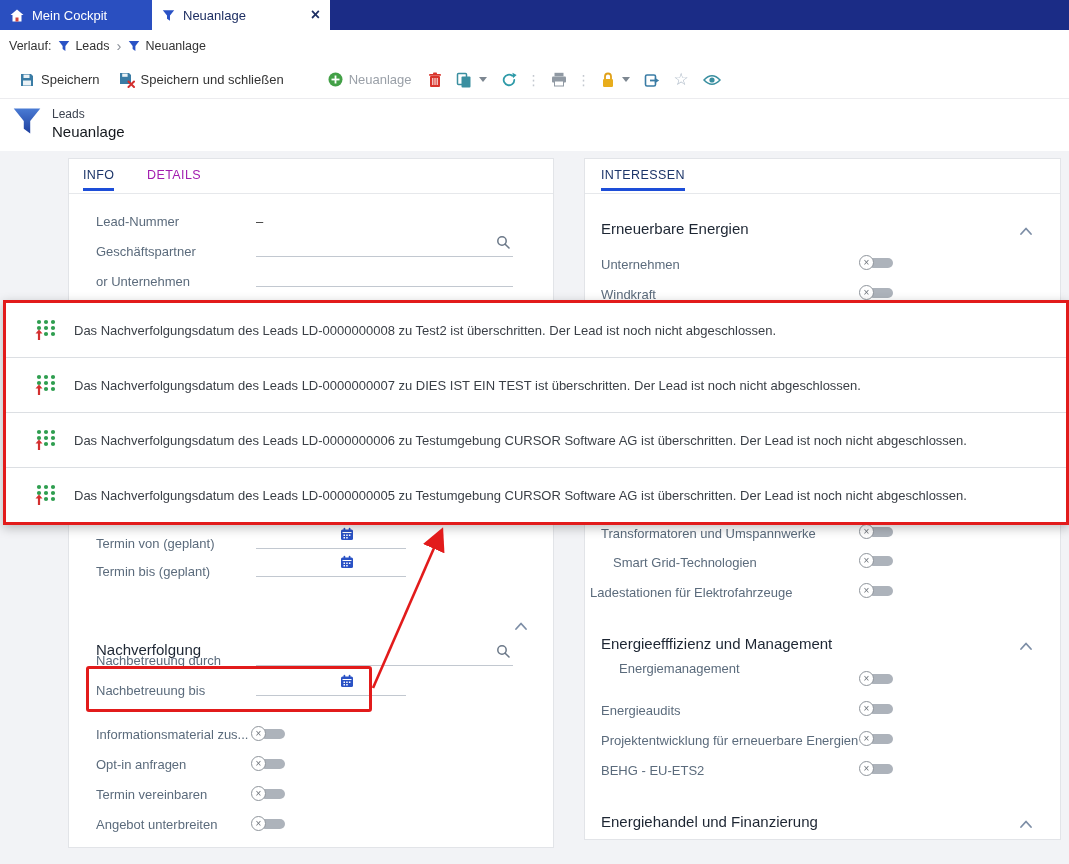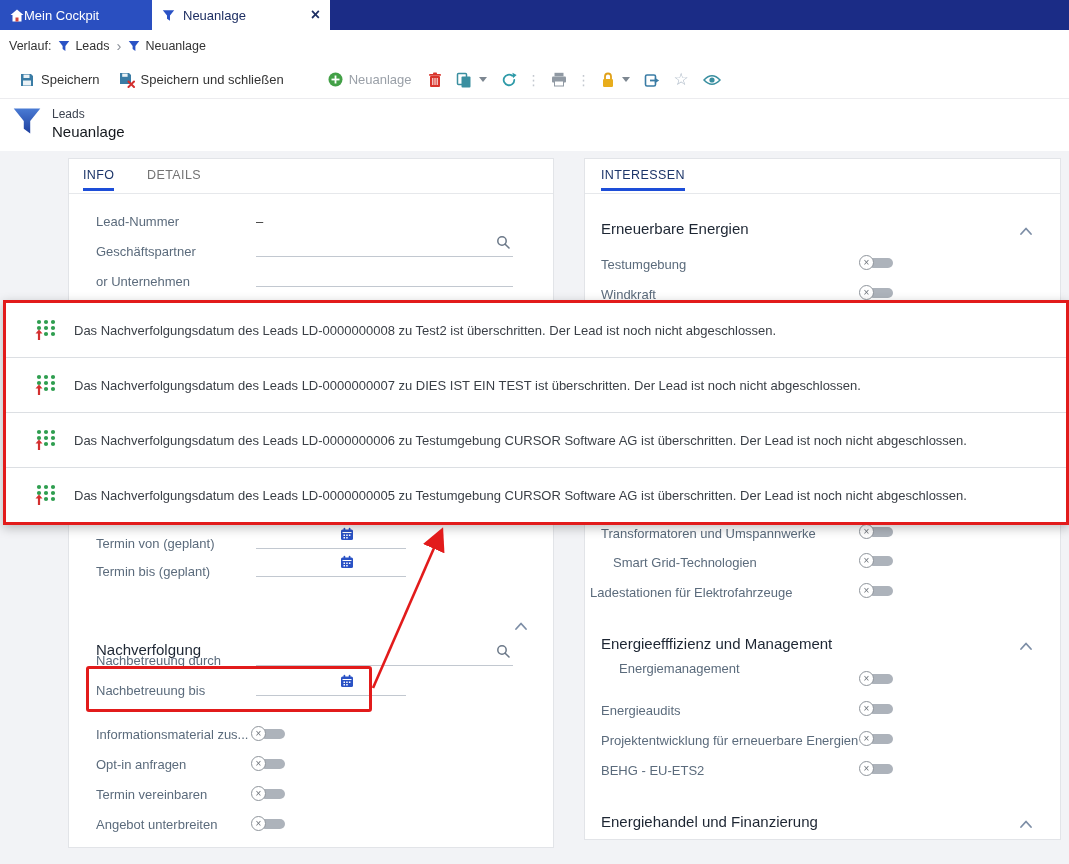--- a/index.html
+++ b/index.html
@@ -1,21 +1,21 @@
 <!DOCTYPE html>
 <html><head>
 <meta charset="utf-8">
 <style>
   html,body{margin:0;padding:0;background:#fff;}
   .app{position:relative;width:1069px;height:864px;background:#fff;overflow:hidden;
        font-family:"Liberation Sans",sans-serif;}
 
   
   .tabbar{position:absolute;left:0;top:0;width:100%;height:30px;background:#1b2c86;display:flex;}
-  .tab-cockpit{width:152px;background:#2a4fc0;color:#fff;display:flex;align-items:center;
+  .tab-cockpit{width:152px;background:#2a4fc0;color:#fff;display:flex;align-items:center;gap:8px;
                padding-left:10px;font-size:13px;box-sizing:border-box;cursor:default;}
   .tab-current{width:178px;background:#fff;color:#1e2f63;display:flex;align-items:center;gap:8px;
                padding:0 10px;font-size:13px;box-sizing:border-box;}
   .tab-close{margin-left:auto;font-size:16px;font-weight:bold;color:#1e2f63;line-height:1;}
 
   
   .breadcrumb{position:absolute;left:0;top:30px;width:100%;height:31px;background:#fff;display:flex;
               align-items:center;gap:7px;padding-left:9px;font-size:12.5px;color:#333;box-sizing:border-box;}
   .crumb{display:flex;align-items:center;gap:5px;}
   .crumb-sep{color:#8a8f98;font-size:15px;line-height:1;}
@@ -37,21 +37,21 @@
   .page-header{position:absolute;left:0;top:99px;width:100%;height:52px;background:#fff;}
   .ph-entity{position:absolute;left:52px;top:8px;font-size:12px;color:#3c4350;}
   .ph-title{position:absolute;left:52px;top:24px;font-size:15px;color:#14181d;}
 
   
   .content-bg{position:absolute;left:0;top:151px;width:100%;height:713px;background:#f2f3f6;}
   .panel{position:absolute;background:#fff;border:1px solid #e2e4e8;box-sizing:border-box;}
   .panel-left{left:68px;top:158px;width:486px;height:690px;}
   .panel-right{left:584px;top:158px;width:477px;height:682px;}
   .ptab-row{position:absolute;left:0;top:0;width:100%;height:35px;border-bottom:1px solid #e6e8eb;box-sizing:border-box;}
-  .ptab{position:absolute;top:9px;font-size:12.5px;letter-spacing:.4px;color:#737373;cursor:default;}
+  .ptab{position:absolute;top:9px;font-size:12.5px;letter-spacing:.4px;color:#a21caf;cursor:default;}
   .ptab.active{color:#1c3569;border-bottom:3px solid #1d4ed8;padding-bottom:6px;}
 
   .fld-label{position:absolute;font-size:13px;color:#5b6b7c;white-space:nowrap;}
   .fld-value{position:absolute;font-size:13px;color:#333;}
   .input-line{position:absolute;height:22px;border-bottom:1px solid #c2c8d0;box-sizing:border-box;}
   .line-icon{position:absolute;bottom:3px;}
   .section-title{position:absolute;font-size:15px;color:#1d2633;white-space:nowrap;}
   .chev{position:absolute;cursor:pointer;}
 
   
@@ -337,21 +337,21 @@
       <span class="ptab active" style="left:16px;">INTERESSEN</span>
     </div>
 
     <span class="section-title" style="left:16px;top:61px;">Erneuerbare Energien</span>
     <span class="chev" style="left:434px;top:63px;">
       <svg width="14" height="10" viewBox="0 0 14 10">
           <polyline points="2,8 7,2.5 12,8" fill="none" stroke="#7d8ea6" stroke-width="1.8" stroke-linecap="round" stroke-linejoin="round"></polyline>
         </svg>
     </span>
 
-    <span class="fld-label" style="left:16px;top:98px;">Testumgebung</span>
+    <span class="fld-label" style="left:16px;top:98px;">Unternehmen</span>
     <span class="toggle" style="left:274px;top:96px;">
         <span class="track"></span>
         <span class="knob"></span>
       </span>
 
     <span class="fld-label" style="left:16px;top:128px;">Windkraft</span>
     <span class="toggle" style="left:274px;top:126px;">
         <span class="track"></span>
         <span class="knob"></span>
       </span>

